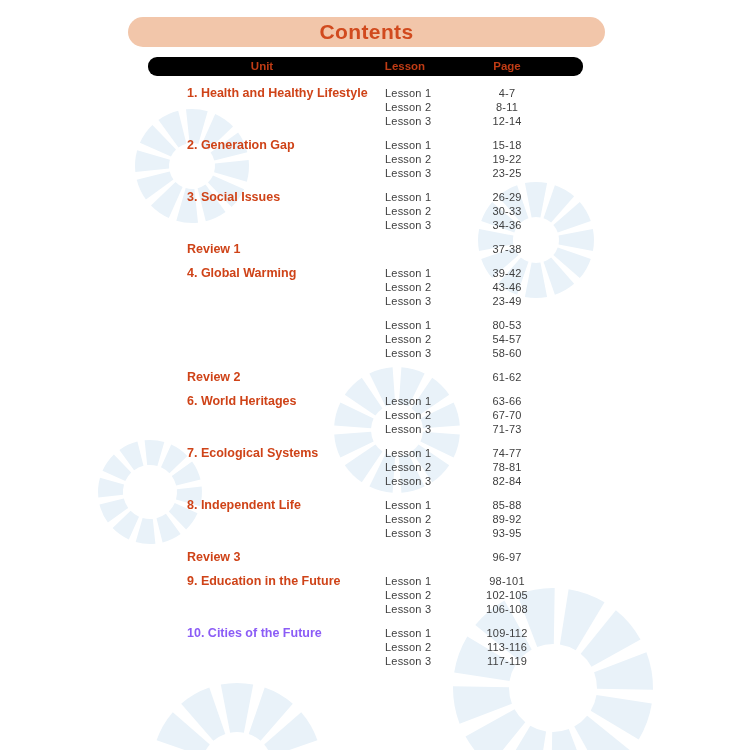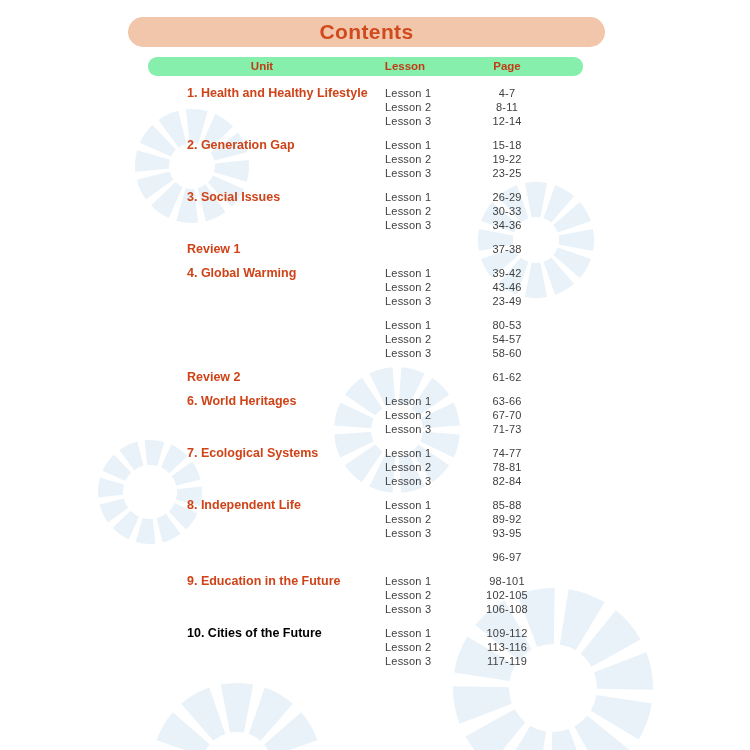--- a/index.html
+++ b/index.html
@@ -144,21 +144,21 @@
         <path d="M264.7,687.6 A85,85 0 0 1 292.8,703.8 L260.6,740.8 A36,36 0 0 0 248.7,734.0 Z" fill="#e9f2f9"></path>
         <path d="M301.2,712.2 A85,85 0 0 1 317.4,740.3 L271.0,756.3 A36,36 0 0 0 264.2,744.4 Z" fill="#e9f2f9"></path>
       </g>
     </svg>
 
   <div class="content">
     <div class="title-pill" id="pill" style="background: rgb(242, 198, 170);">
       <span class="t" id="pillText" style="color: rgb(209, 74, 30);">Contents</span>
     </div>
 
-    <div class="header-band" id="band" style="background: #86efac;">
+    <div class="header-band" id="band" style="background: #000000;">
       <span class="h-unit" id="hUnit" style="color: rgb(192, 60, 21);">Unit</span>
       <span class="h-lesson" id="hLesson" style="color: rgb(192, 60, 21);">Lesson</span>
       <span class="h-page" id="hPage" style="color: rgb(192, 60, 21);">Page</span>
     </div>
 
     <div class="toc-body" id="tocBody">
         <div class="block">
           <div class="unit-title" style="color: rgb(207, 67, 24);">1. Health and Healthy Lifestyle</div>
           <div class="lesson" style="color: rgb(62, 62, 62); grid-row: 1;">Lesson 1</div>
           <div class="pg" style="color: rgb(62, 62, 62); grid-row: 1;">4-7</div>
@@ -231,33 +231,34 @@
         <div class="block">
           <div class="unit-title" style="color: rgb(207, 67, 24);">8. Independent Life</div>
           <div class="lesson" style="color: rgb(62, 62, 62); grid-row: 1;">Lesson 1</div>
           <div class="pg" style="color: rgb(62, 62, 62); grid-row: 1;">85-88</div>
           <div class="lesson" style="color: rgb(62, 62, 62); grid-row: 2;">Lesson 2</div>
           <div class="pg" style="color: rgb(62, 62, 62); grid-row: 2;">89-92</div>
           <div class="lesson" style="color: rgb(62, 62, 62); grid-row: 3;">Lesson 3</div>
           <div class="pg" style="color: rgb(62, 62, 62); grid-row: 3;">93-95</div>
         </div>
         <div class="block">
+          <div class="unit-title" style="color: rgb(207, 67, 24);">Review 3</div>
           <div class="pg" style="color: rgb(62, 62, 62); grid-row: 1;">96-97</div>
         </div>
         <div class="block">
           <div class="unit-title" style="color: rgb(207, 67, 24);">9. Education in the Future</div>
           <div class="lesson" style="color: rgb(62, 62, 62); grid-row: 1;">Lesson 1</div>
           <div class="pg" style="color: rgb(62, 62, 62); grid-row: 1;">98-101</div>
           <div class="lesson" style="color: rgb(62, 62, 62); grid-row: 2;">Lesson 2</div>
           <div class="pg" style="color: rgb(62, 62, 62); grid-row: 2;">102-105</div>
           <div class="lesson" style="color: rgb(62, 62, 62); grid-row: 3;">Lesson 3</div>
           <div class="pg" style="color: rgb(62, 62, 62); grid-row: 3;">106-108</div>
         </div>
         <div class="block">
-          <div class="unit-title" style="color: #000000;">10. Cities of the Future</div>
+          <div class="unit-title" style="color: #8b5cf6;">10. Cities of the Future</div>
           <div class="lesson" style="color: rgb(62, 62, 62); grid-row: 1;">Lesson 1</div>
           <div class="pg" style="color: rgb(62, 62, 62); grid-row: 1;">109-112</div>
           <div class="lesson" style="color: rgb(62, 62, 62); grid-row: 2;">Lesson 2</div>
           <div class="pg" style="color: rgb(62, 62, 62); grid-row: 2;">113-116</div>
           <div class="lesson" style="color: rgb(62, 62, 62); grid-row: 3;">Lesson 3</div>
           <div class="pg" style="color: rgb(62, 62, 62); grid-row: 3;">117-119</div>
         </div>
       </div>
   </div>
 </div>

